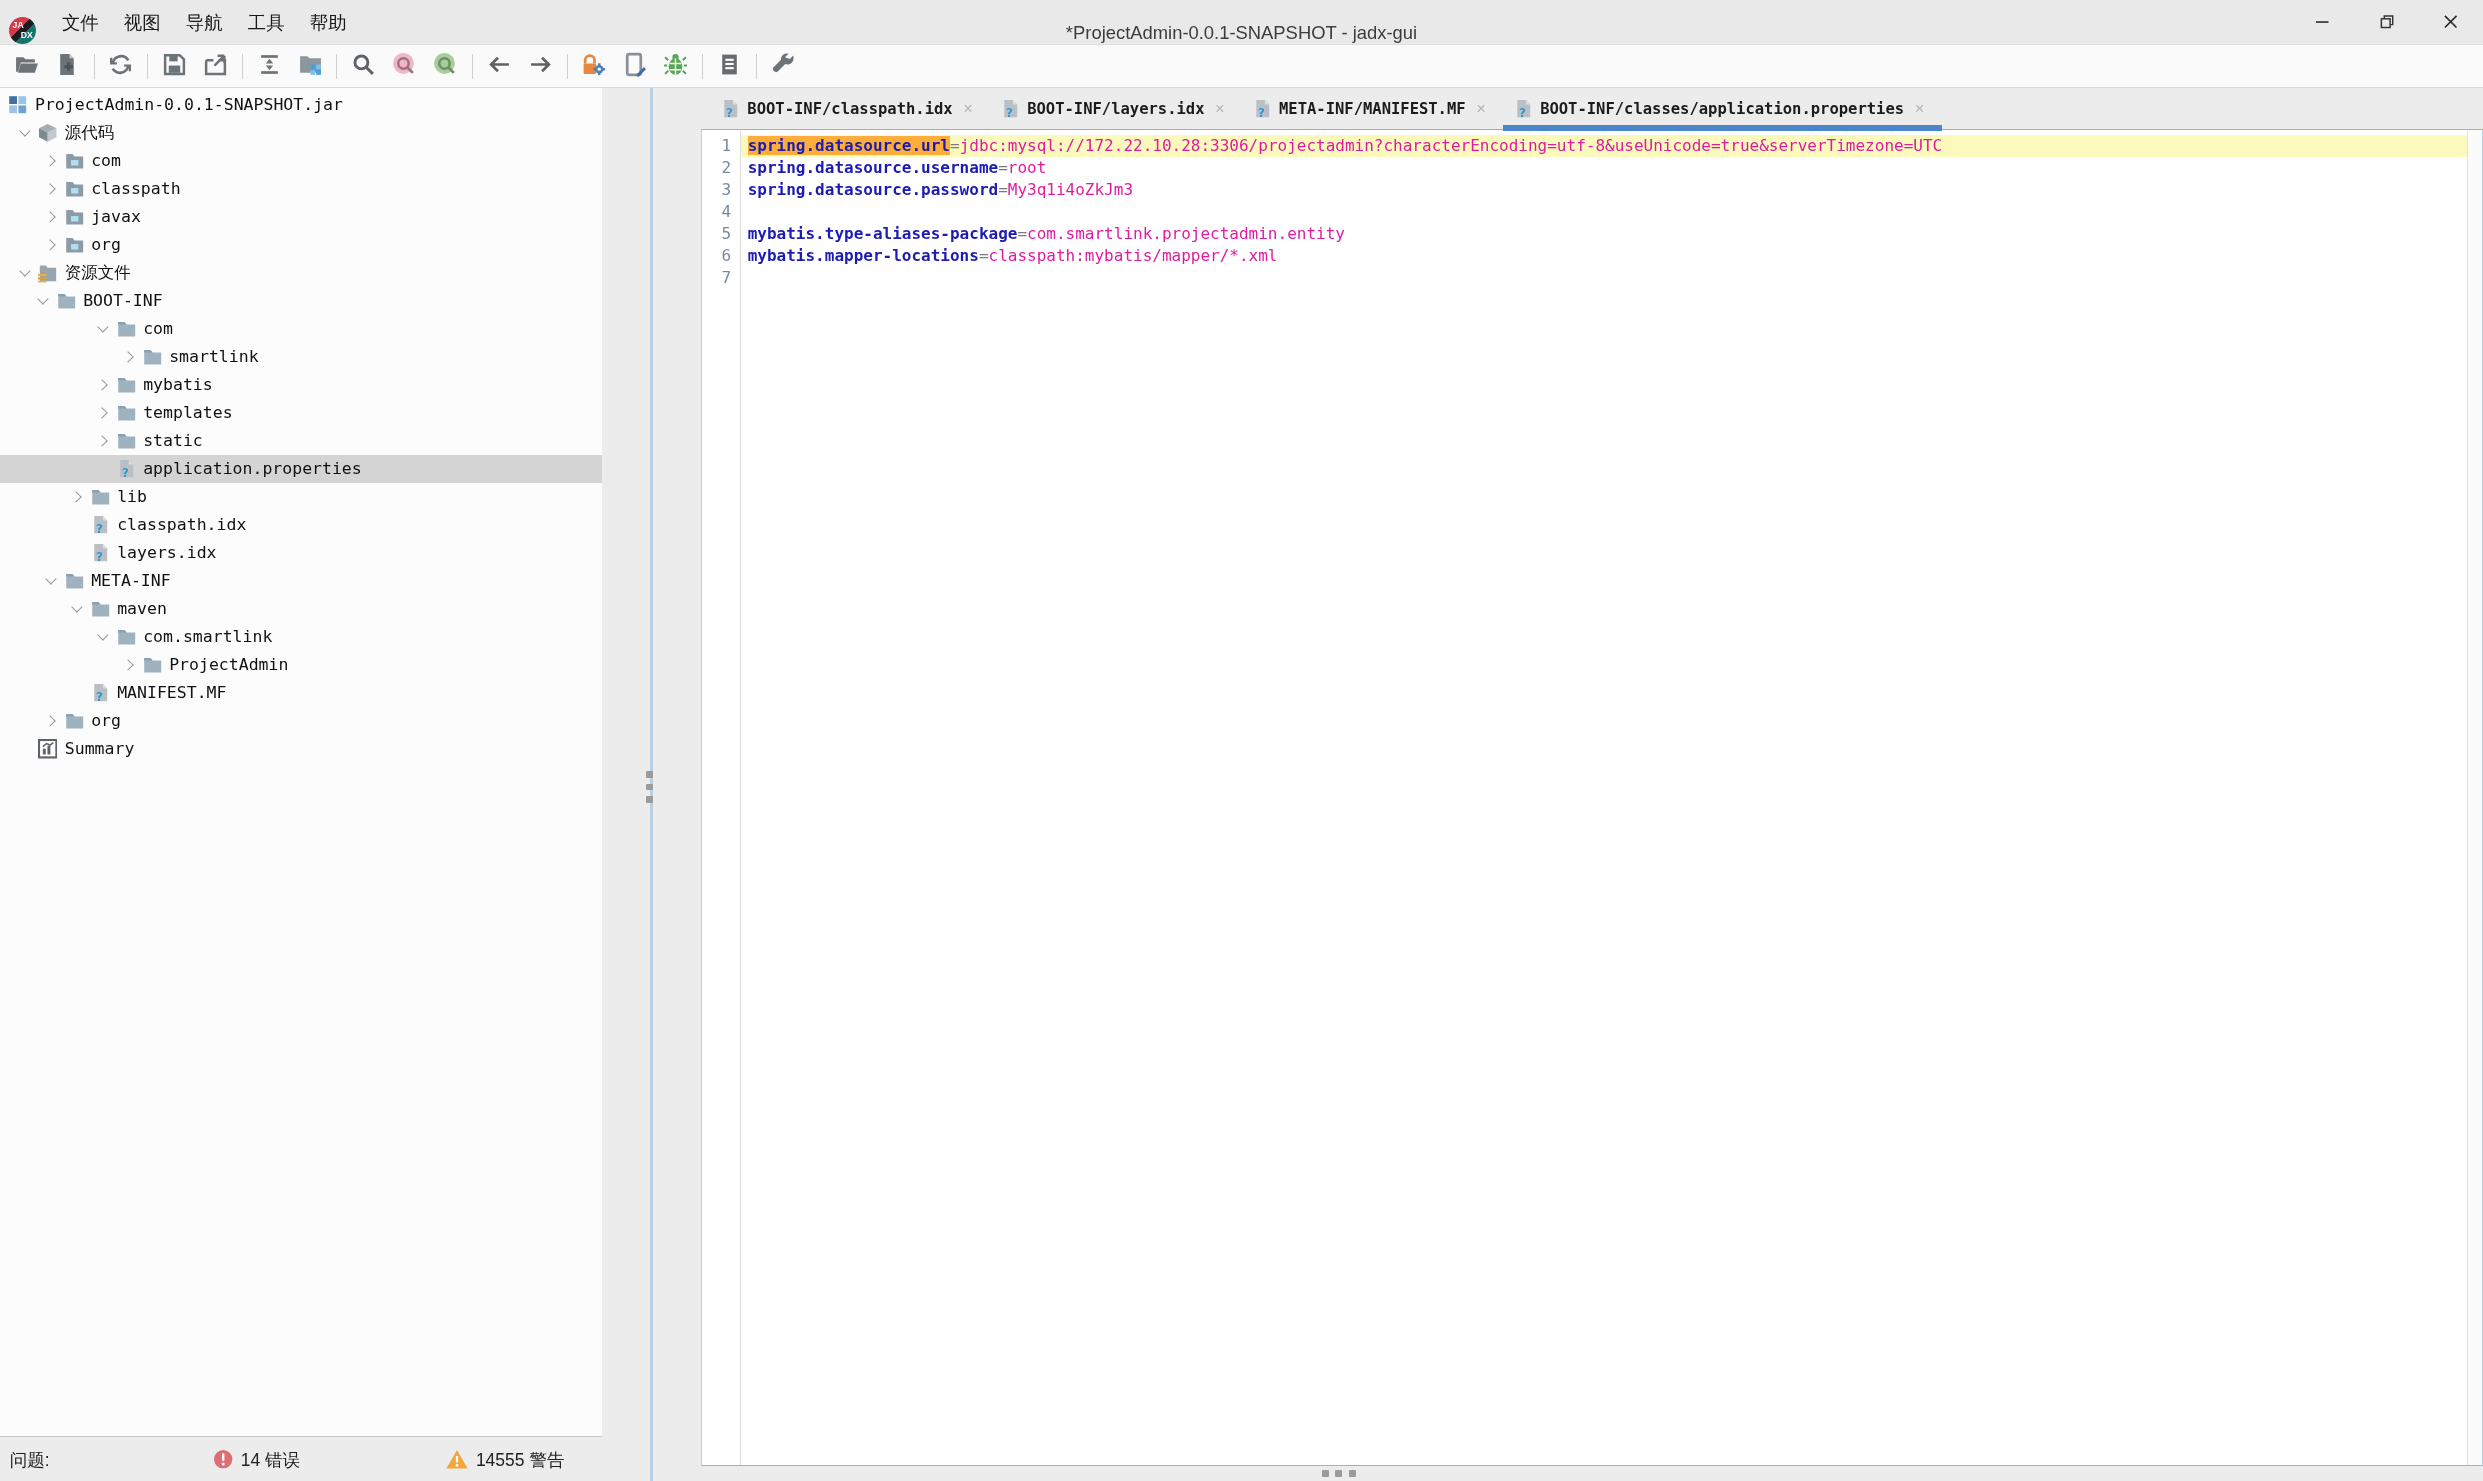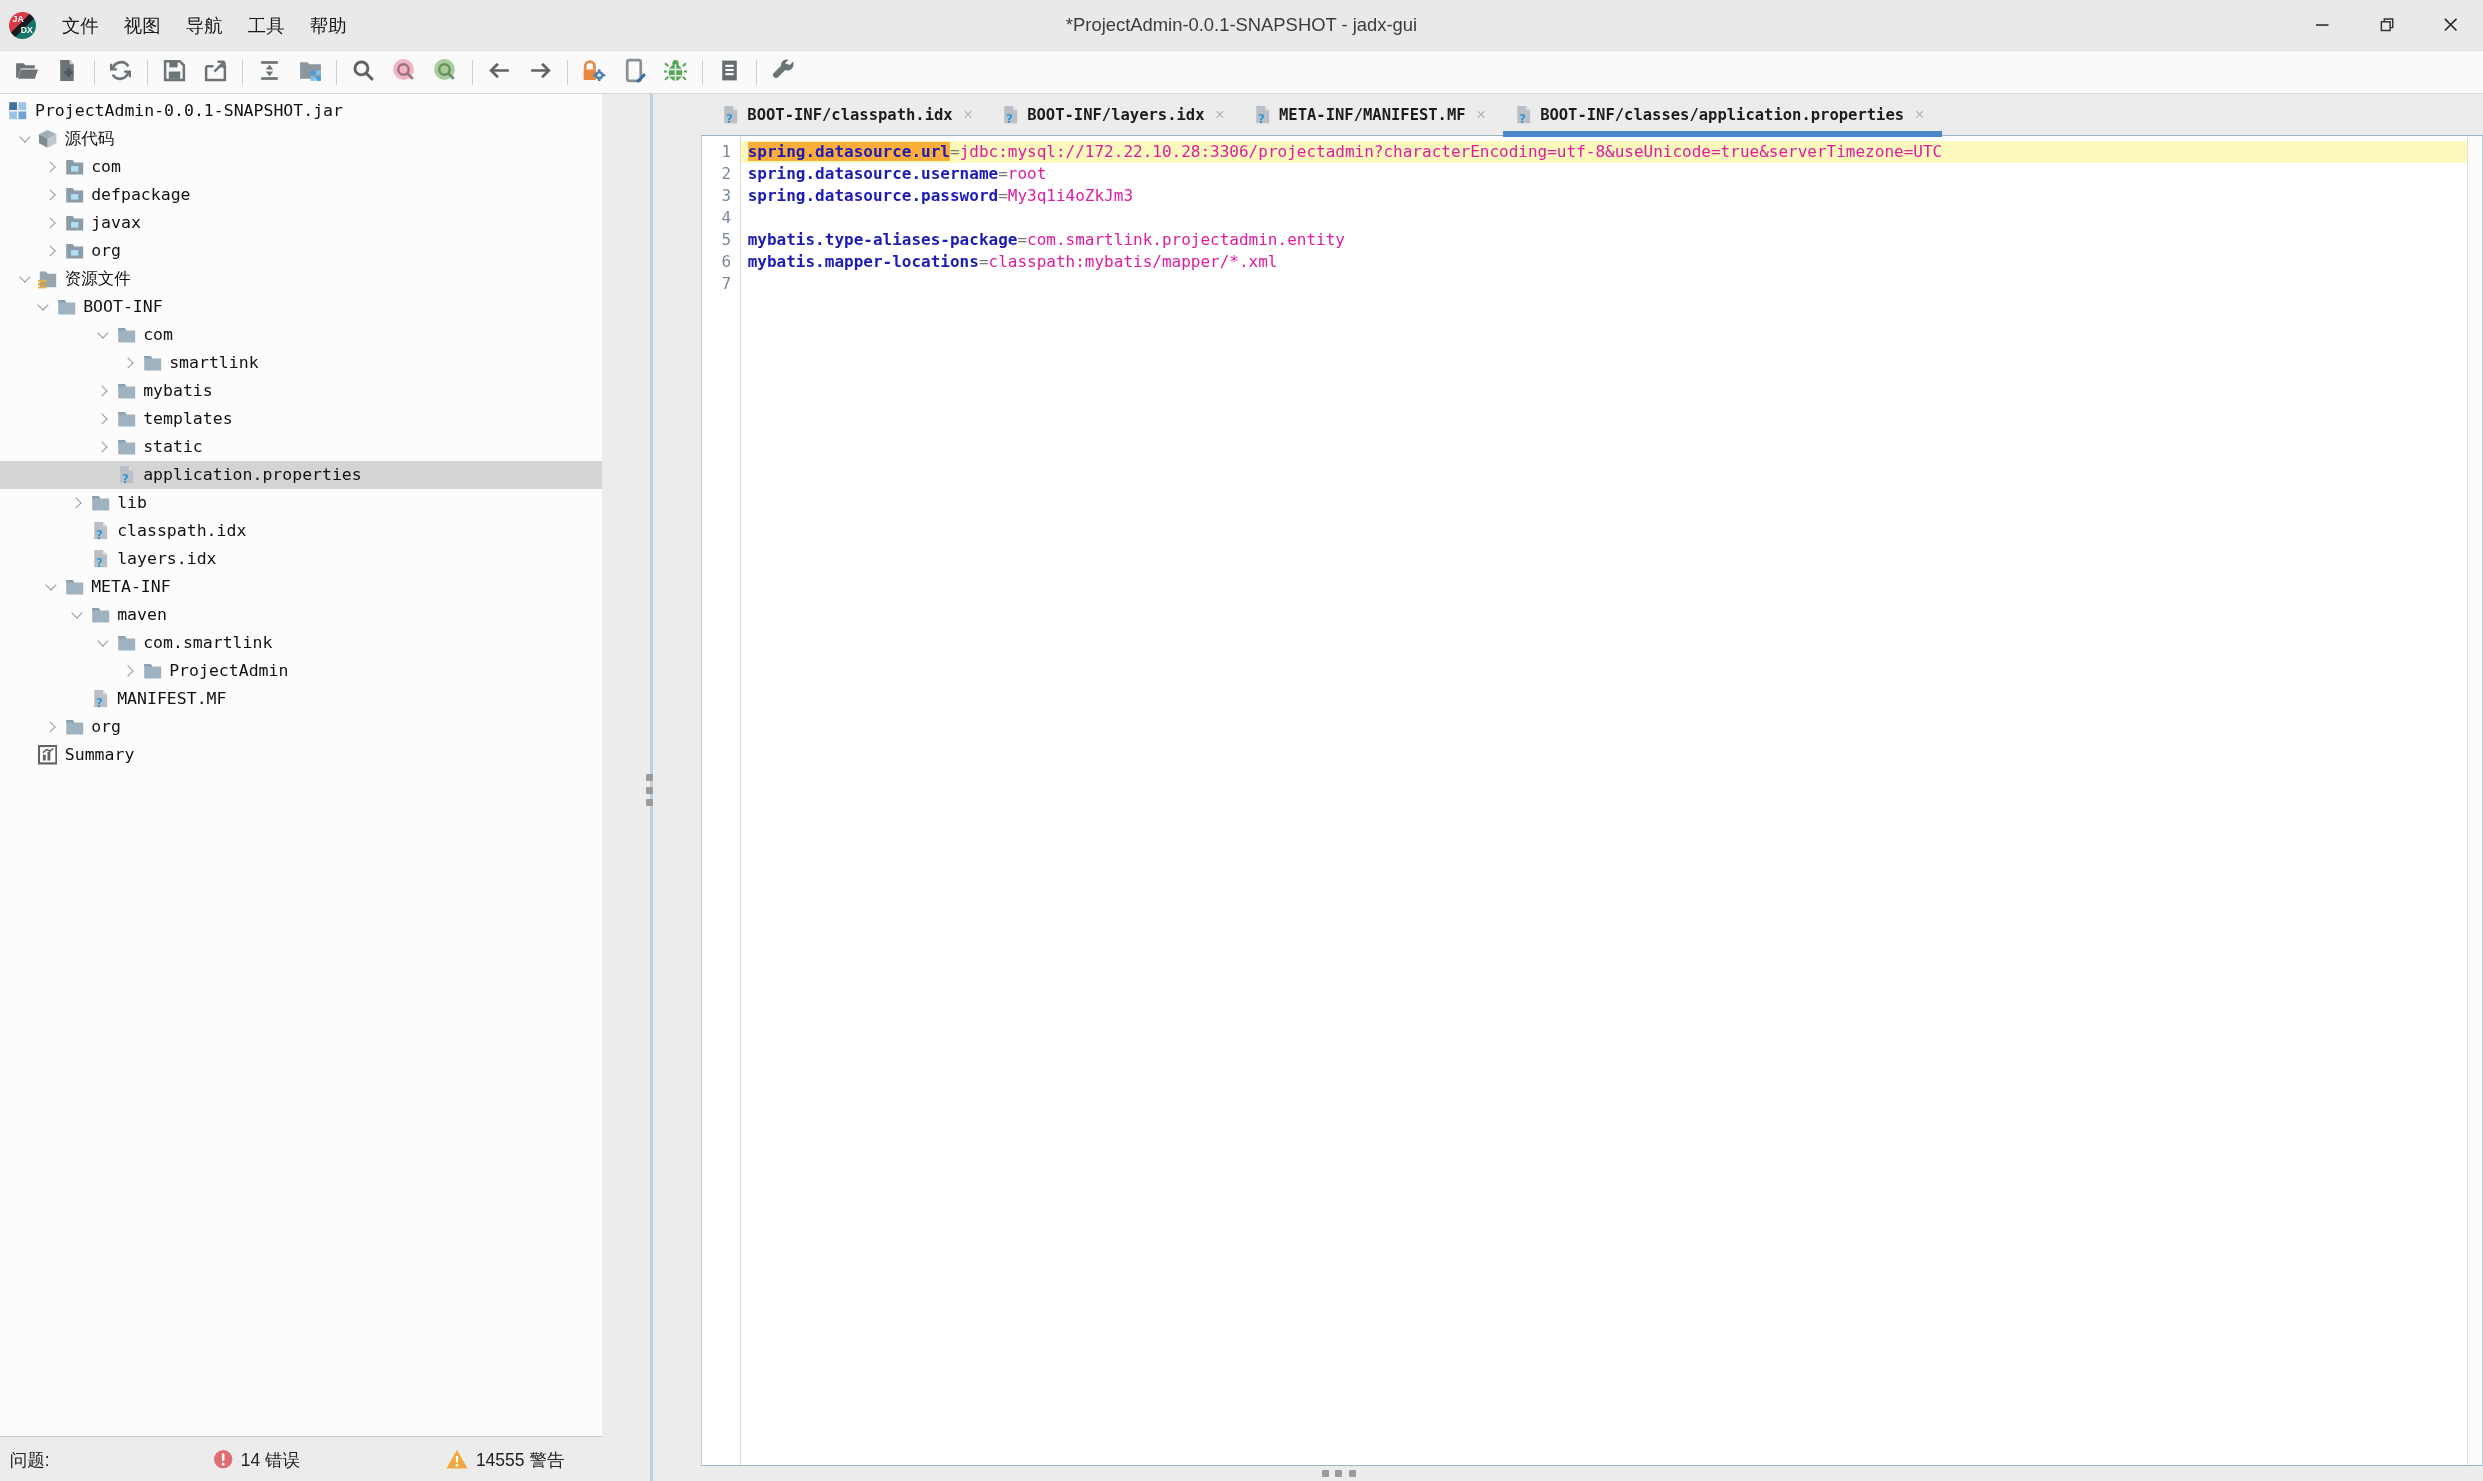--- a/index.html
+++ b/index.html
@@ -6,22 +6,22 @@
   html,body { width:2483px; height:1482px; overflow:hidden; }
   body {
     font-family:"Liberation Sans", sans-serif;
     background:#ececec; color:#1a1a1a;
     -webkit-font-smoothing:antialiased;
   }
   .window { width:2483px; height:1482px; display:flex; flex-direction:column; }
 
   
   .titlebar {
-    height:51px; flex:none; background:#e9e9e9; border-bottom:1px solid #dedede;
-    display:flex; align-items:center; position:relative;
+    height:45px; flex:none; background:#e9e9e9; border-bottom:1px solid #dedede;
+    display:flex; align-items:flex-end; position:relative;
   }
   .app-icon {
     width:27px; height:27px; border-radius:50%; margin:0 13.6px 0 8.7px; flex:none;
     background:linear-gradient(135deg,#d93a47 0%,#d93a47 42%,#1b1b20 42%,#1b1b20 58%,#14766b 58%,#14766b 100%);
     position:relative; overflow:hidden;
   }
   .app-icon .ja,.app-icon .dx { position:absolute; color:#fff; font-size:8.7px; font-weight:bold; line-height:1; }
   .app-icon .ja { top:3.9px; left:3.9px; }
   .app-icon .dx { bottom:3.9px; right:2.9px; }
   .menubar { display:flex; align-items:center; height:100%; }
@@ -329,21 +329,21 @@
           <div class="tree-row" style="padding-left: 38px;">
             <span class="chev collapsed">
               <i></i>
             </span>
             <span class="tree-icon">
               <svg viewBox="0 0 16 16">
                 <path d="M1 2.5 h5.2 l1.6 2 H15 v10 H1 Z" fill="#8d9ba6"></path>
                 <rect x="5" y="7.5" width="6" height="4.5" fill="#aee0f4"></rect>
               </svg>
             </span>
-            <span>defpackage</span>
+            <span>classpath</span>
           </div>
           <div class="tree-row" style="padding-left: 38px; align-items: center;">
             <span class="chev collapsed">
               <i></i>
             </span>
             <span class="tree-icon">
               <svg viewBox="0 0 16 16">
                 <path d="M1 2.5 h5.2 l1.6 2 H15 v10 H1 Z" fill="#8d9ba6"></path>
                 <rect x="5" y="7.5" width="6" height="4.5" fill="#aee0f4"></rect>
               </svg>

